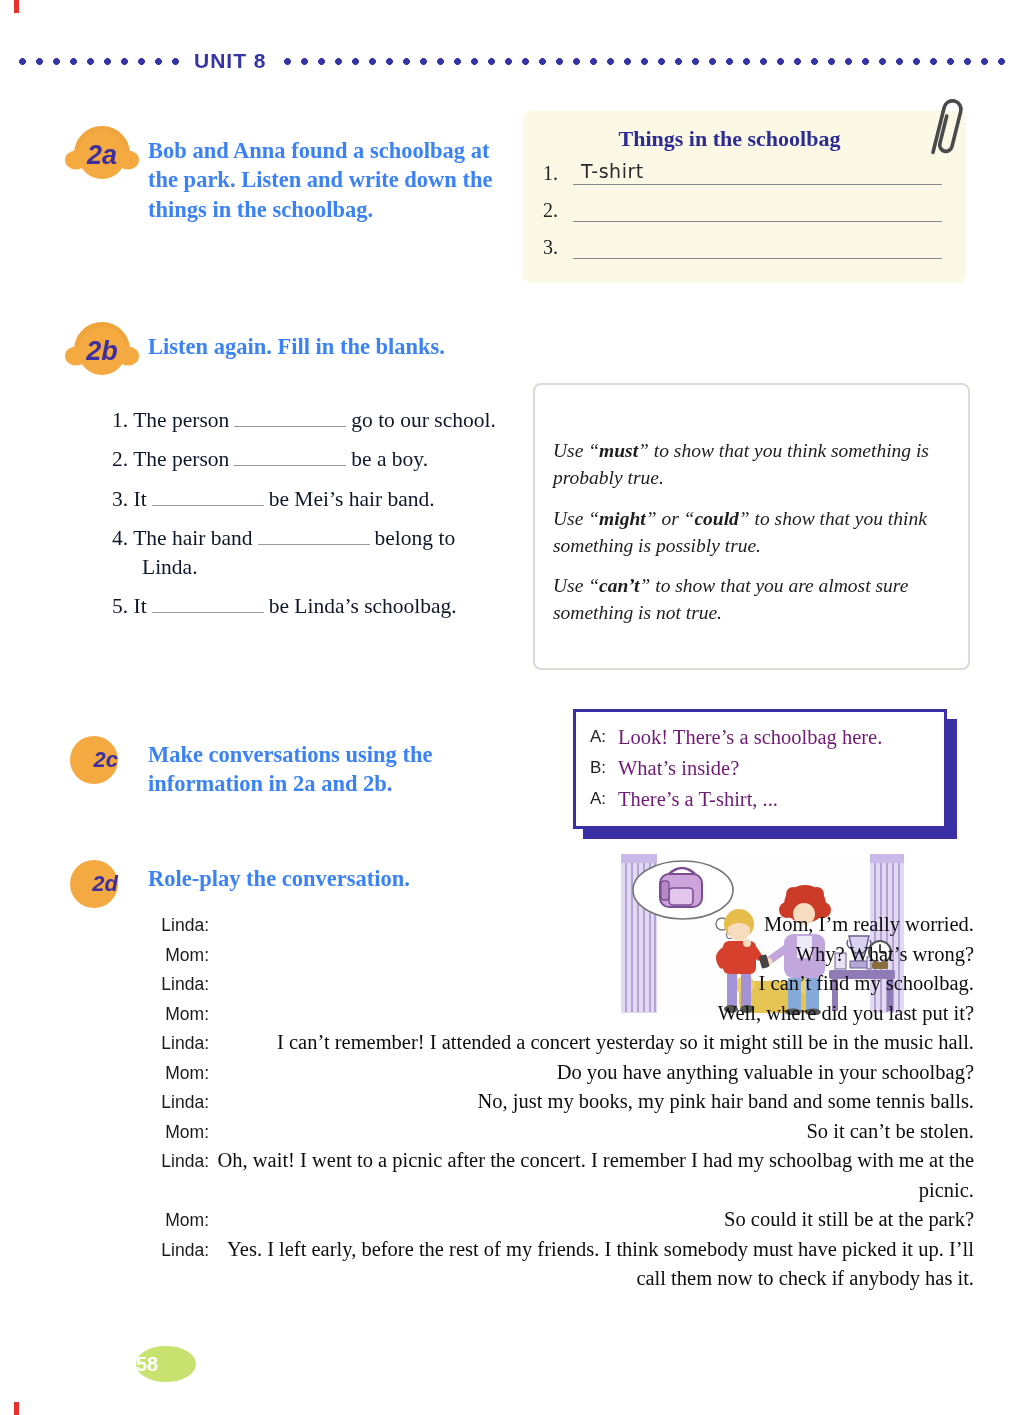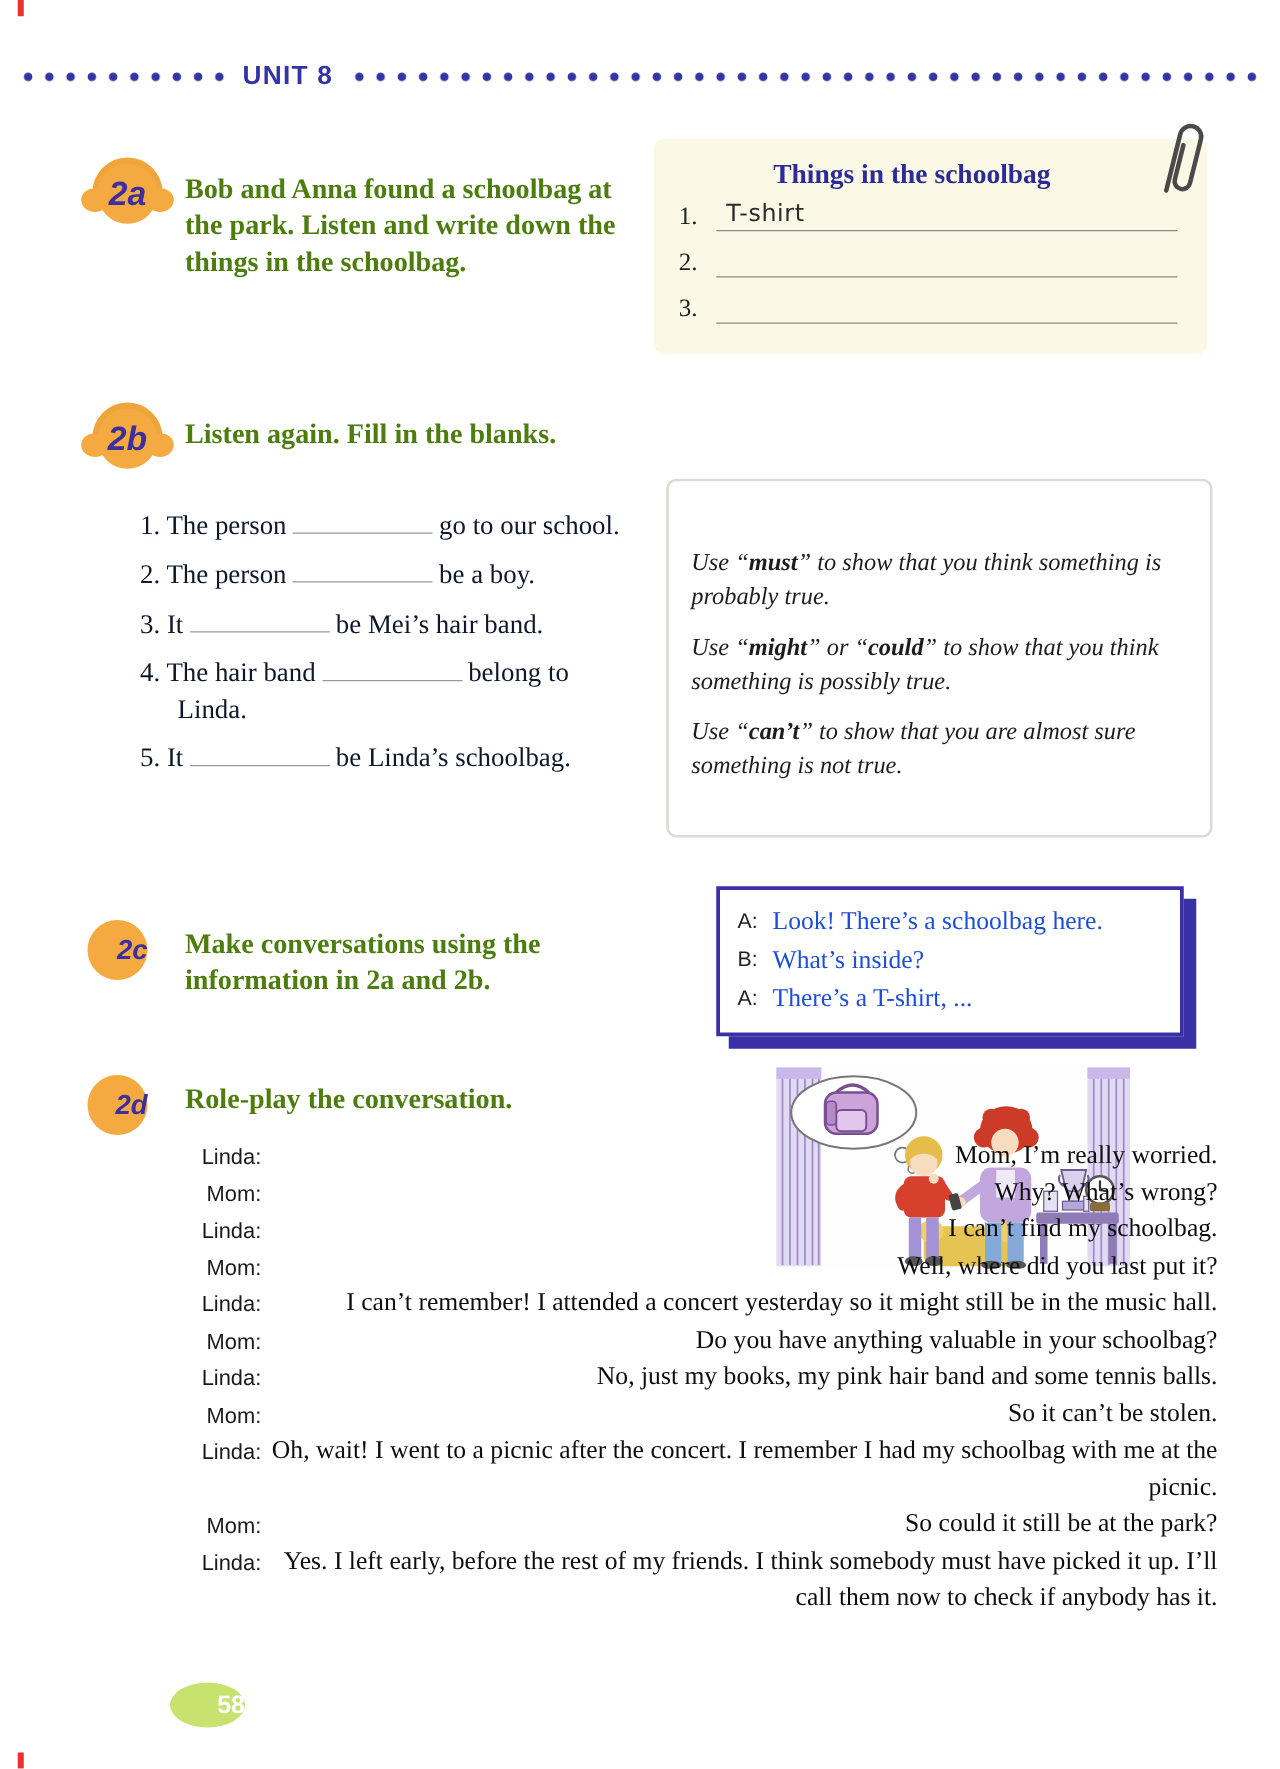--- a/index.html
+++ b/index.html
@@ -24,21 +24,21 @@
   .dots.right { flex:1; }
   .unit-label { margin:0 12px; font:700 21px "Liberation Sans", sans-serif; color:#3434a4; letter-spacing:1px; }
 
   
   .badge-plain {
     position:absolute; width:48px; height:48px; border-radius:50%;
     background:#f4aa41; display:flex; align-items:center; justify-content:flex-end;
   }
   .badge-plain span { font:700 italic 22px "Liberation Sans", sans-serif; font-style:italic; color:#3d2f9e; }
 
-  .instr { position:absolute; font:700 22.5px/1.31 "Liberation Serif", serif; color:#4d7c0f; }
+  .instr { position:absolute; font:700 22.5px/1.31 "Liberation Serif", serif; color:#3b82f6; }
 
   
   .things-box {
     position:absolute; left:509px; top:111px; width:443px; height:172px;
     background:#fbf9e6; border-radius:8px;
   }
   .things-title { text-align:center; padding:15px 60px 6px 30px; font:700 22px "Liberation Serif", serif; color:#2c2c94; }
   .things-rows { padding:2px 24px 0 20px; }
   .things-row { display:flex; align-items:flex-end; margin-bottom:12px; height:25px; }
   .things-num { width:30px; font:400 20px "Liberation Serif", serif; color:#222; }
@@ -66,35 +66,35 @@
   .note-p b { font-weight:700; }
 
   
   .conv-box {
     position:absolute; left:559px; top:709px; width:374px;
     background:#fff; border:3px solid #3a2fa5; box-shadow:10px 10px 0 0 #3a2fa5;
     padding:10px 14px 12px;
   }
   .ex-row { display:flex; }
   .ex-speaker { width:28px; font:400 17px/1.8 "Liberation Sans", sans-serif; color:#222; }
-  .ex-text { font:400 20.5px/1.5 "Liberation Serif", serif; color:#1d4ed8; }
+  .ex-text { font:400 20.5px/1.5 "Liberation Serif", serif; color:#701a75; }
 
   
   .dialogue { position:absolute; left:98px; top:910px; width:862px;text-align:right; }
   .dlg-row { display:grid; grid-template-columns:97px 1fr; }
   .dlg-speaker { font:400 17.5px "Liberation Sans", sans-serif; color:#1a1a1a; padding-top:5px; }
   .dlg-text { font:400 20.5px/1.44 "Liberation Serif", serif; color:#0d0d0d; }
 
   
   .illustration { position:absolute; left:607px; top:852px; width:283px; height:163px; }
 
   
   .page-badge {
     position:absolute; left:122px; top:1346px; width:60px; height:36px; border-radius:50%;
-    background:#c7e26f; display:flex; align-items:center; justify-content:flex-end;
+    background:#c7e26f; display:flex; align-items:center; justify-content:flex-start;
   }
   .page-badge span { font:700 20px "Liberation Sans", sans-serif; color:#ffffff; }
 </style>
 </head>
 <body>
 
 <div class="page">
 
   <div class="edge-mark top"></div>
   <div class="edge-mark bottom"></div>

